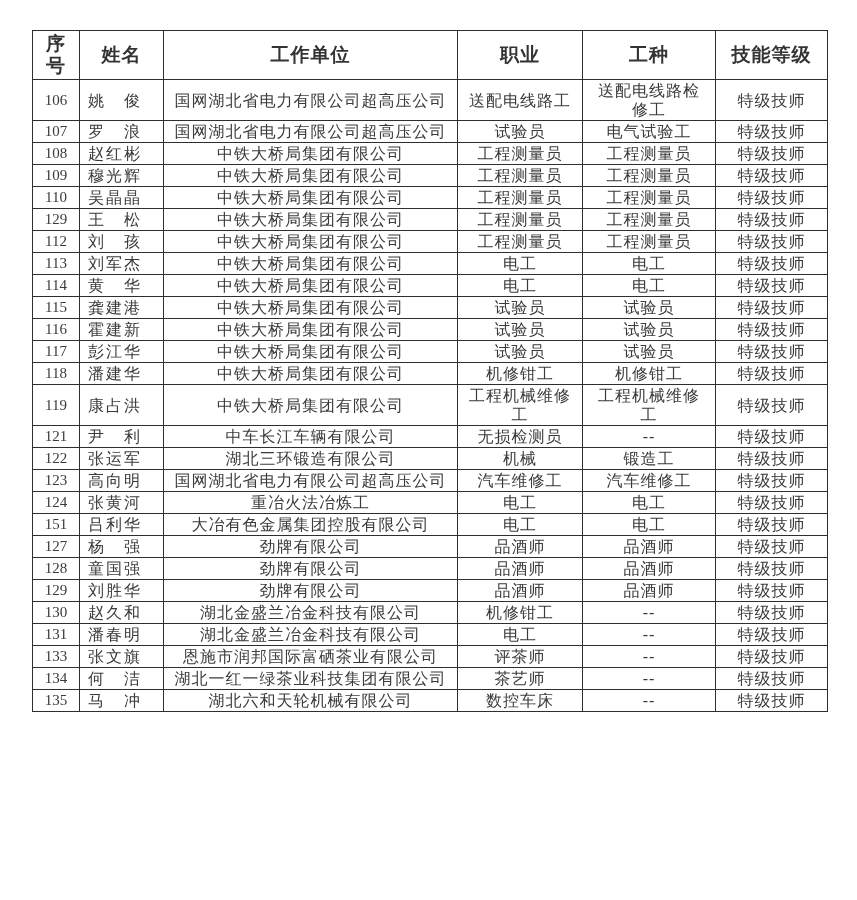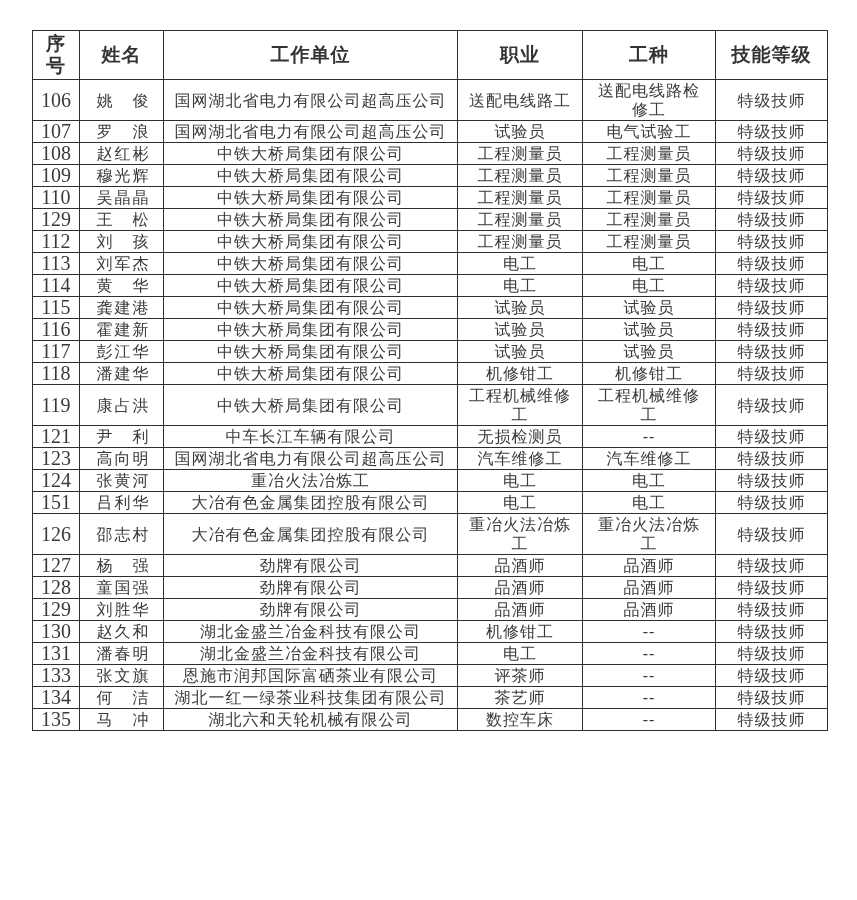--- a/index.html
+++ b/index.html
@@ -38,24 +38,24 @@
   }
   .roster td {
     font-size: 16px;
     line-height: 19px;
     letter-spacing: 1px;
     padding: 1px 8px;
   }
   .roster td.col-no {
     padding: 1px 6px;
     letter-spacing: 0;
-    font-size: 20px;
+    font-size: 15px;
   }
   .roster td.col-name {
-    text-align: center;
+    text-align: left;
     padding: 1px 4px 1px 8px;
     letter-spacing: 2px;
   }
   .roster td.col-employer {
     padding: 1px 4px;
   }
   .roster td.col-level {
     padding: 1px 4px;
   }
 </style>
@@ -196,20 +196,28 @@
       </tr>
       <tr>
         <td class="col-no">121</td>
         <td class="col-name">尹　利</td>
         <td class="col-employer">中车长江车辆有限公司</td>
         <td class="col-occupation">无损检测员</td>
         <td class="col-trade">--</td>
         <td class="col-level">特级技师</td>
       </tr>
       <tr>
+        <td class="col-no">122</td>
+        <td class="col-name">张运军</td>
+        <td class="col-employer">湖北三环锻造有限公司</td>
+        <td class="col-occupation">机械</td>
+        <td class="col-trade">锻造工</td>
+        <td class="col-level">特级技师</td>
+      </tr>
+      <tr>
         <td class="col-no">123</td>
         <td class="col-name">高向明</td>
         <td class="col-employer">国网湖北省电力有限公司超高压公司</td>
         <td class="col-occupation">汽车维修工</td>
         <td class="col-trade">汽车维修工</td>
         <td class="col-level">特级技师</td>
       </tr>
       <tr>
         <td class="col-no">124</td>
         <td class="col-name">张黄河</td>
@@ -220,28 +228,20 @@
       </tr>
       <tr>
         <td class="col-no">151</td>
         <td class="col-name">吕利华</td>
         <td class="col-employer">大冶有色金属集团控股有限公司</td>
         <td class="col-occupation">电工</td>
         <td class="col-trade">电工</td>
         <td class="col-level">特级技师</td>
       </tr>
       <tr>
-        <td class="col-no">126</td>
-        <td class="col-name">邵志村</td>
-        <td class="col-employer">大冶有色金属集团控股有限公司</td>
-        <td class="col-occupation">重冶火法冶炼工</td>
-        <td class="col-trade">重冶火法冶炼工</td>
-        <td class="col-level">特级技师</td>
-      </tr>
-      <tr>
         <td class="col-no">127</td>
         <td class="col-name">杨　强</td>
         <td class="col-employer">劲牌有限公司</td>
         <td class="col-occupation">品酒师</td>
         <td class="col-trade">品酒师</td>
         <td class="col-level">特级技师</td>
       </tr>
       <tr>
         <td class="col-no">128</td>
         <td class="col-name">童国强</td>

